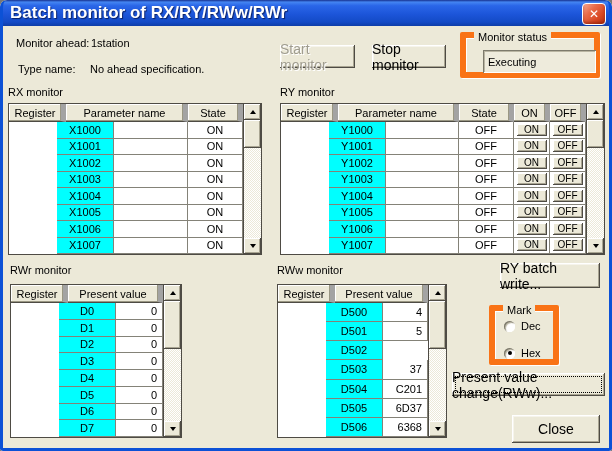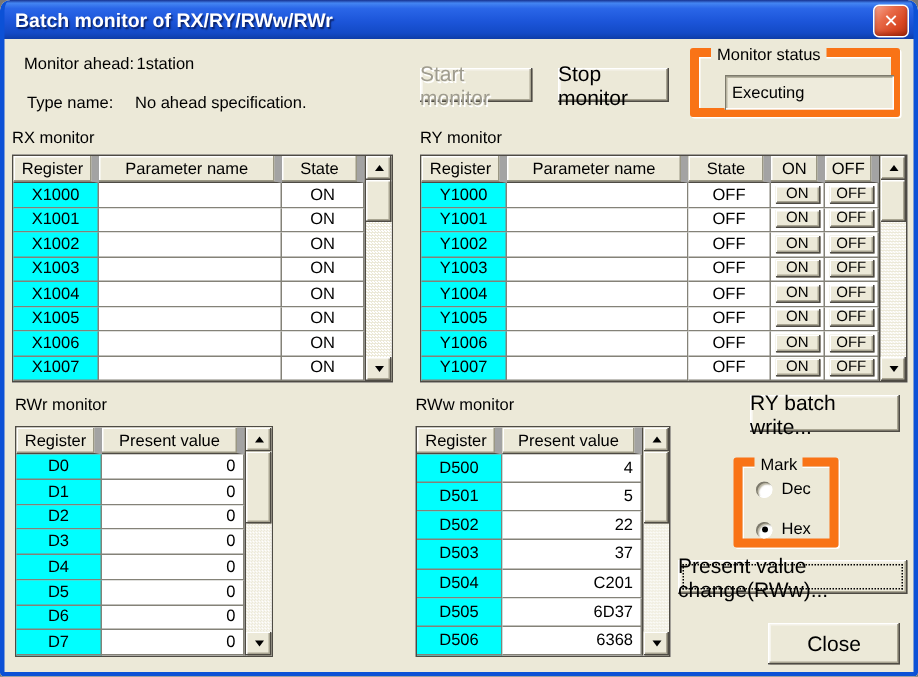--- a/index.html
+++ b/index.html
@@ -18,21 +18,21 @@
     border-left:3px solid #0C51D6;border-right:3px solid #0C51D6;border-bottom:3px solid #0C51D6;
     border-radius:7px 7px 3px 3px;pointer-events:none;z-index:50;
   }
   .titlebar{
     position:absolute;left:0;top:0;width:612px;height:26px;
     background:linear-gradient(180deg,#16318f 0%,#4485f2 8%,#2a66e8 22%,#1c55d9 55%,#134ac6 85%,#0e3da8 100%);
     border-radius:7px 7px 0 0;
     display:flex;align-items:center;z-index:40;
   }
   .titlebar .title{
-    color:#fff;font-weight:bold;font-size:13px;margin-left:10px;
+    color:#fff;font-weight:bold;font-size:17px;margin-left:10px;
     text-shadow:1px 1px 1px rgba(0,0,30,.6);
     white-space:nowrap;
   }
   .close-btn{
     position:absolute;right:6px;top:3px;width:22px;height:20px;
     background:linear-gradient(135deg,#f7a892 0%,#e86a48 35%,#d94722 70%,#b33312 100%);
     border:1px solid #fff;border-radius:4px;
     display:flex;align-items:center;justify-content:center;
     color:#fff;font-weight:bold;font-size:12px;line-height:1;
     box-shadow:inset 0 -2px 3px rgba(120,20,0,.5);
@@ -73,21 +73,21 @@
   }
   .grid-main{flex:1;display:flex;flex-direction:column;min-width:0;}
   .hdr-row{display:flex;height:18px;flex:none;}
   .hcell{
     background:#ECE9D8;
     box-shadow:inset -1px -1px 0 #9a9783,inset 1px 1px 0 #fff;
     border-right:5px solid #a3a3a3;border-bottom:1px solid #4e4b44;
     display:flex;align-items:center;justify-content:center;
     box-sizing:border-box;overflow:hidden;white-space:nowrap;
   }
-  .rows{flex:1;display:flex;flex-direction:column;}
+  .rows{flex:1;display:flex;flex-direction:column;margin-left:48px;}
   .row{flex:1;display:flex;min-height:0;}
   .cell{
     border-right:1px solid #848278;border-bottom:1px solid #848278;
     box-sizing:border-box;display:flex;align-items:center;overflow:hidden;white-space:nowrap;
     background:#fff;
   }
   .cell.reg{background:#00FFFF;justify-content:center;}
   .cell.center{justify-content:center;}
   .cell.num{justify-content:flex-end;padding-right:5px;}
   .w-reg{width:57px;flex:none;}
@@ -401,21 +401,20 @@
             <div class="row">
             <div class="cell reg w-reg">D500</div>
             <div class="cell num w-val">4</div>
           </div>
             <div class="row">
             <div class="cell reg w-reg">D501</div>
             <div class="cell num w-val">5</div>
           </div>
             <div class="row">
             <div class="cell reg w-reg">D502</div>
-            <div class="cell num w-val">22</div>
           </div>
             <div class="row">
             <div class="cell reg w-reg">D503</div>
             <div class="cell num w-val">37</div>
           </div>
             <div class="row">
             <div class="cell reg w-reg">D504</div>
             <div class="cell num w-val">C201</div>
           </div>
             <div class="row">

